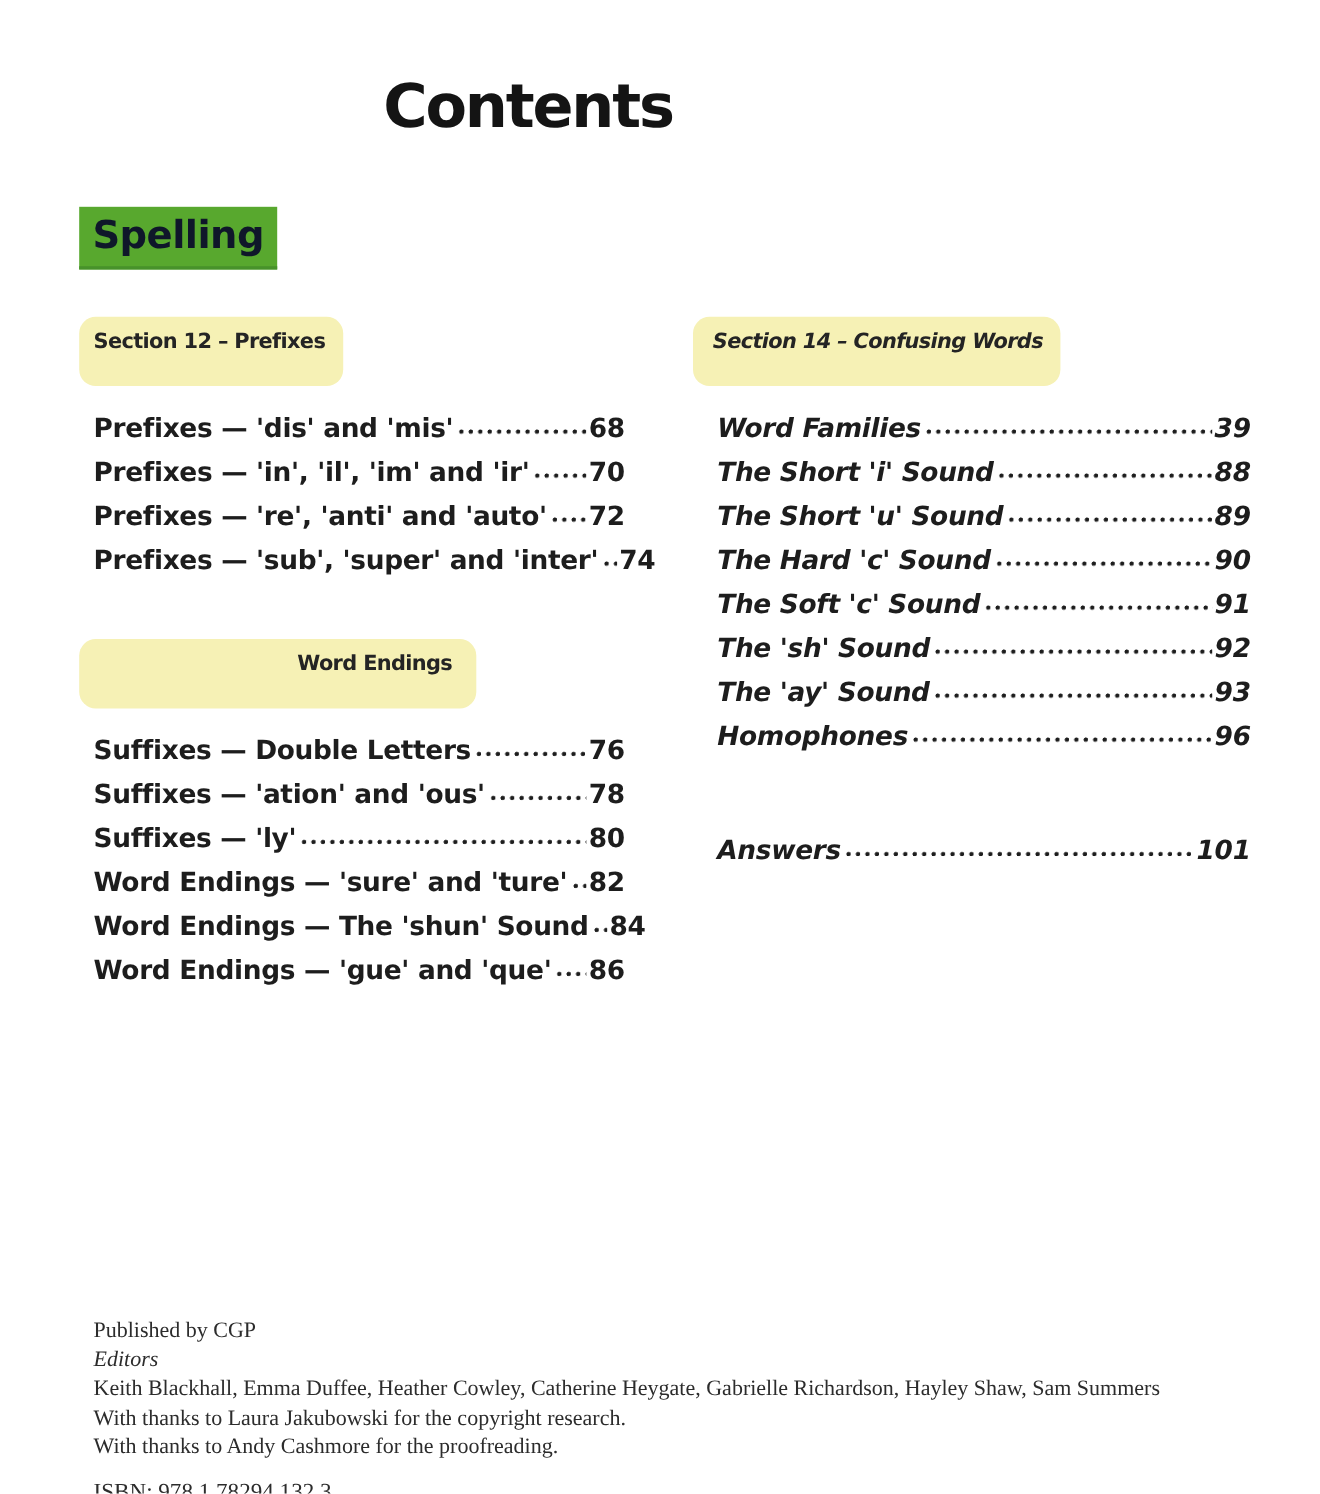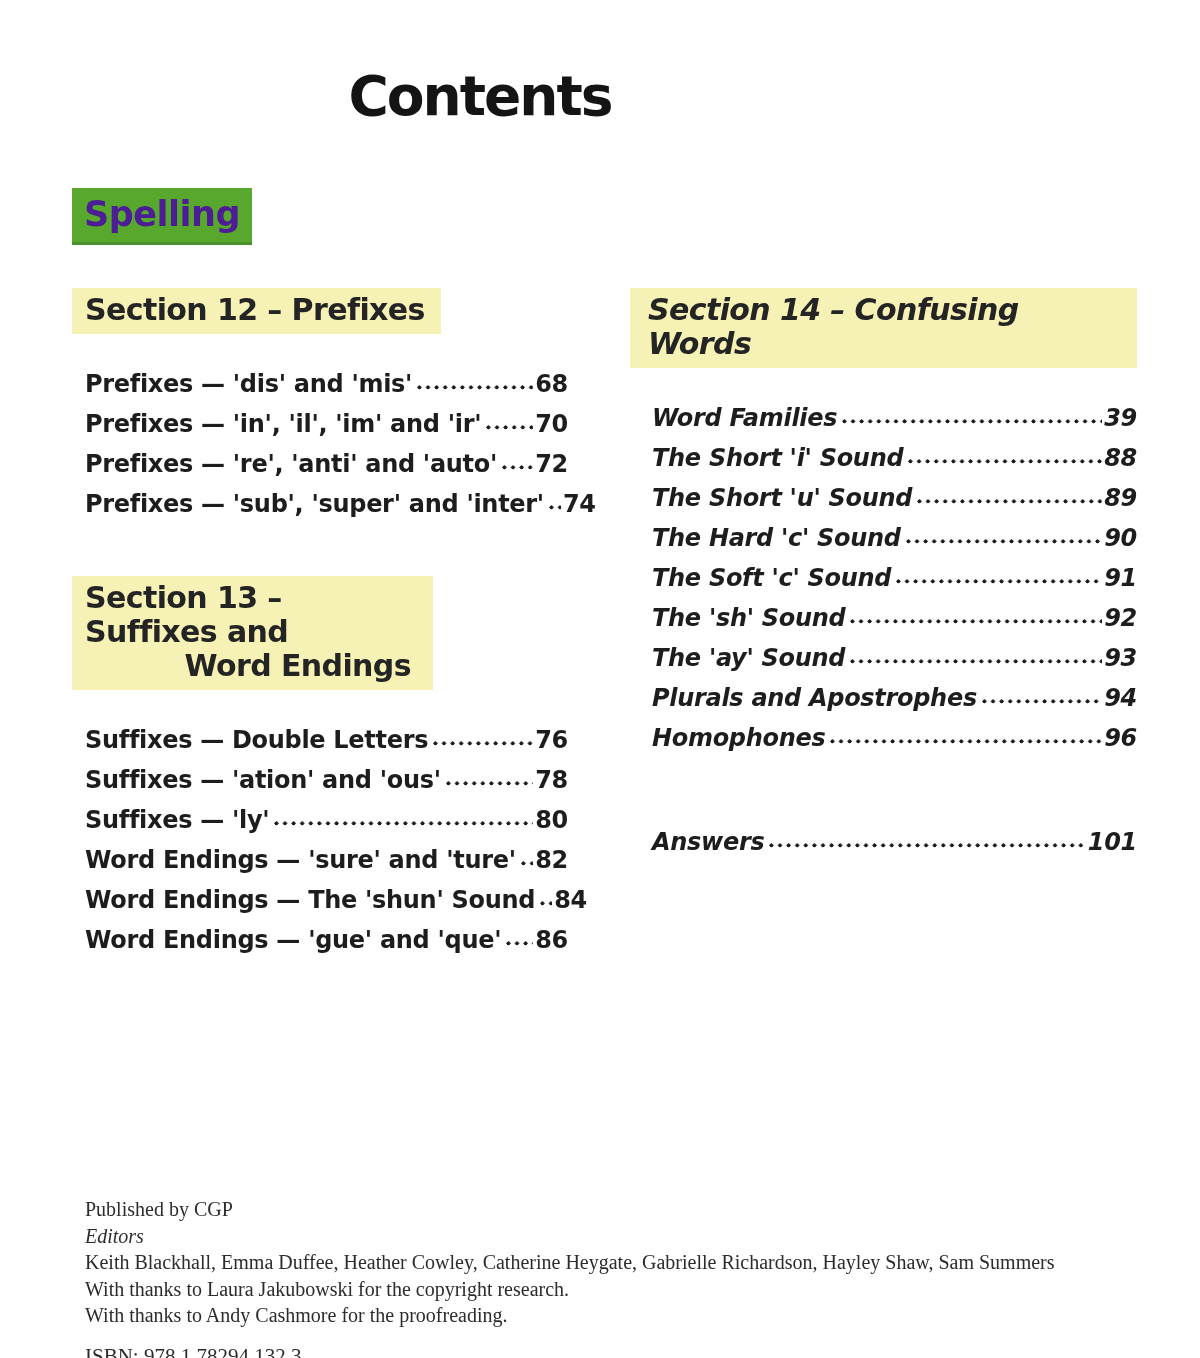--- a/index.html
+++ b/index.html
@@ -22,43 +22,44 @@
     font-weight: bold;
     letter-spacing: -2px;
     color: #141414;
   }
   .category-badge {
     position: absolute;
     left: 72px; top: 188px;
     width: 180px; height: 57px;
     background: #58a82e;
     border-bottom: 3px solid #47922a;
-    color: #4c1d95;
+    color: #0f172a;
     font-size: 35px;
     font-weight: bold;
     letter-spacing: -0.5px;
     text-align: center;
     line-height: 52px;
   }
   .col-left  { position: absolute; left: 72px;  top: 288px; width: 496px; }
   .col-right { position: absolute; left: 630px; top: 288px; width: 507px; font-style: italic; }
   .sec-heading {
     display: inline-block;
     background: #f6f1b5;
     color: #242424;
-    font-size: 30px;
+    font-size: 19px;
     font-weight: bold;
     letter-spacing: -0.6px;
-    padding: 5px 16px 7px 13px;
+    padding: 5px 16px 24px 13px;
     line-height: 34px;
+    border-radius: 15px;
   }
   .sec-heading.wide { padding-left: 18px; }
   .sec-heading.two-line { width: 361px; }
   .sec-heading .line2 { text-align: right; padding-right: 6px; }
-  .entries { margin-top: 28px; }
+  .entries { margin-top: 16px; }
   .entries.indent-l { margin-left: 13px; }
   .entries.indent-r { margin-left: 22px; }
   .row { display: flex; align-items: flex-end; height: 40px; }
   .row .t, .row .p {
     font-size: 24px;
     font-weight: bold;
     line-height: 36px;
     white-space: nowrap;
     letter-spacing: -0.3px;
     color: #1d1d1d;
@@ -126,21 +127,20 @@
       </div>
       <div class="row">
         <span class="t">Prefixes — 'sub', 'super' and 'inter'</span>
         <span class="dots"></span>
         <span class="p">74</span>
       </div>
     </div>
 
     <div class="sec13-block">
       <div class="sec-heading two-line">
-        <div class="line1">Section 13 – Suffixes and</div>
         <div class="line2">Word Endings</div>
       </div>
 
       <div class="entries indent-l">
         <div class="row">
           <span class="t">Suffixes — Double Letters</span>
           <span class="dots"></span>
           <span class="p">76</span>
         </div>
         <div class="row">
@@ -204,25 +204,20 @@
       </div>
       <div class="row">
         <span class="t">The 'sh' Sound</span>
         <span class="dots"></span>
         <span class="p">92</span>
       </div>
       <div class="row">
         <span class="t">The 'ay' Sound</span>
         <span class="dots"></span>
         <span class="p">93</span>
-      </div>
-      <div class="row">
-        <span class="t">Plurals and Apostrophes</span>
-        <span class="dots"></span>
-        <span class="p">94</span>
       </div>
       <div class="row">
         <span class="t">Homophones</span>
         <span class="dots"></span>
         <span class="p">96</span>
       </div>
     </div>
 
     <div class="entries indent-r backmatter">
       <div class="row">

